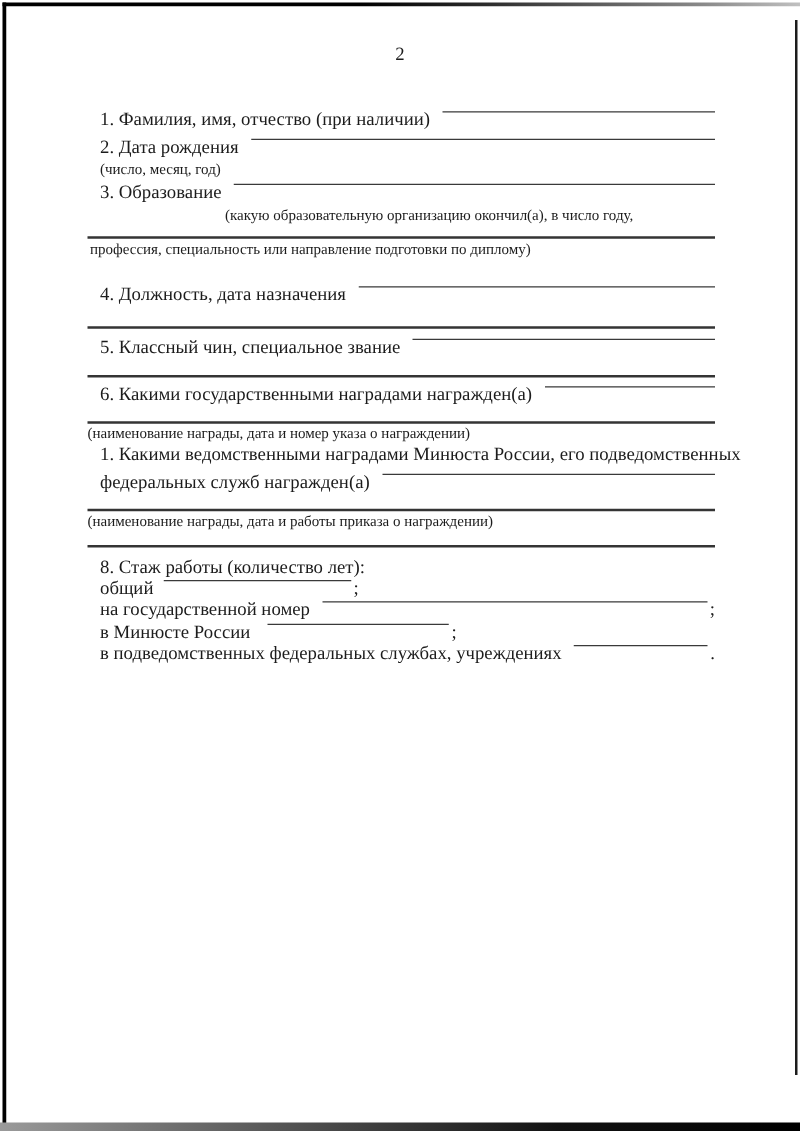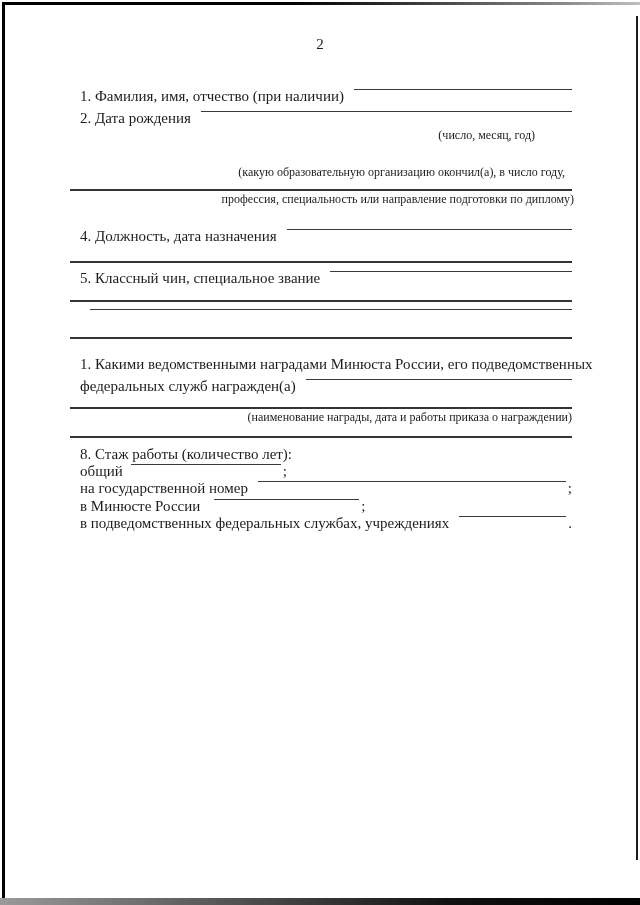--- a/index.html
+++ b/index.html
@@ -17,21 +17,21 @@
   .pagenum{position:absolute;top:36px;left:0;right:0;text-align:center;font-size:15px;}
   .row{position:absolute;left:80px;right:68px;display:flex;height:18px;
     font-size:15px;line-height:17px;white-space:nowrap;}
   .row.h17{height:17px;}
   .lbl{white-space:nowrap;}
   .fill{flex:1 1 auto;border-bottom:1.6px solid #3a3a3a;margin-left:10px;height:1px;}
   .fill.w150{flex:0 0 150px;margin-left:8px;}
   .fill.w145{flex:0 0 145px;margin-left:14px;}
   .suffix{margin-left:2px;}
   .hr{position:absolute;left:70px;width:502px;height:2px;background:#343434;}
-  .cap{position:absolute;font-size:12px;line-height:13px;text-align:right;color:#1c1c1c;}
+  .cap{position:absolute;font-size:12px;line-height:13px;text-align:left;color:#1c1c1c;}
 </style>
 </head>
 <body>
 
 <div class="page">
   <div class="frame-top"></div>
   <div class="frame-left"></div>
   <div class="frame-right"></div>
   <div class="frame-bottom"></div>
 
@@ -41,40 +41,46 @@
     <span class="lbl">1. Фамилия, имя, отчество (при наличии)</span>
     <span class="fill"></span>
   </div>
 
   <div class="row" style="top:110px">
     <span class="lbl">2. Дата рождения</span>
     <span class="fill"></span>
   </div>
   <div class="cap" style="top:129px;left:80px;width:455px">(число, месяц, год)</div>
 
+  <div class="row" style="top:146px">
+    <span class="lbl">3. Образование</span>
+    <span class="fill"></span>
+  </div>
   <div class="cap" style="top:166px;left:180px;width:385px">(какую образовательную организацию окончил(а), в число году,</div>
   <div class="hr" style="top:189px"></div>
   <div class="cap" style="top:193px;left:72px;width:502px">профессия, специальность или направление подготовки по диплому)</div>
 
   <div class="row" style="top:228px">
     <span class="lbl">4. Должность, дата назначения</span>
     <span class="fill"></span>
   </div>
   <div class="hr" style="top:261px"></div>
 
   <div class="row" style="top:270px">
     <span class="lbl">5. Классный чин, специальное звание</span>
     <span class="fill"></span>
   </div>
   <div class="hr" style="top:300px"></div>
 
   <div class="row" style="top:308px">
+    <span class="lbl">6. Какими государственными наградами награжден(а)</span>
     <span class="fill"></span>
   </div>
   <div class="hr" style="top:337px"></div>
+  <div class="cap" style="top:340px;left:70px;width:502px">(наименование награды, дата и номер указа о награждении)</div>
 
   <div class="row" style="top:356px">
     <span class="lbl">1. Какими ведомственными наградами Минюста России, его подведомственных</span>
   </div>
   <div class="row" style="top:378px">
     <span class="lbl">федеральных служб награжден(а)</span>
     <span class="fill"></span>
   </div>
   <div class="hr" style="top:407px"></div>
   <div class="cap" style="top:411px;left:70px;width:502px">(наименование награды, дата и работы приказа о награждении)</div>

